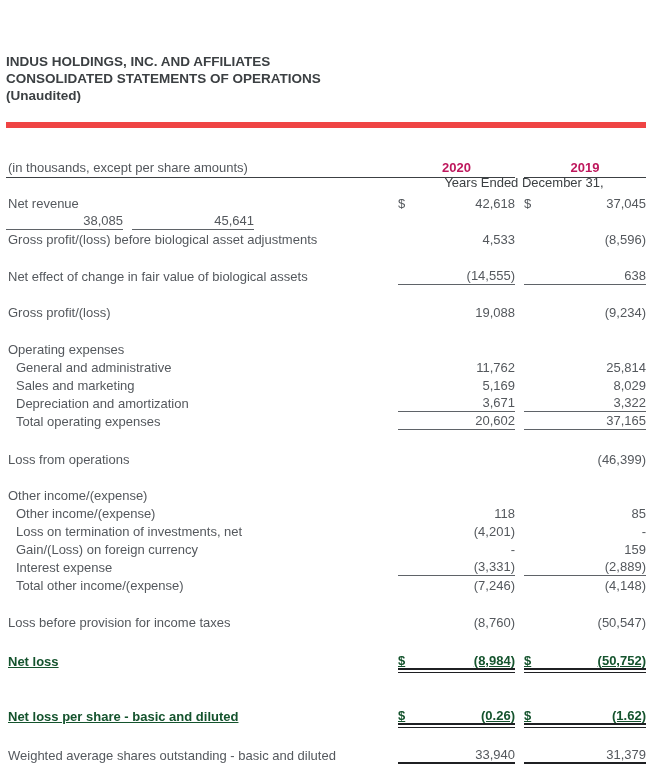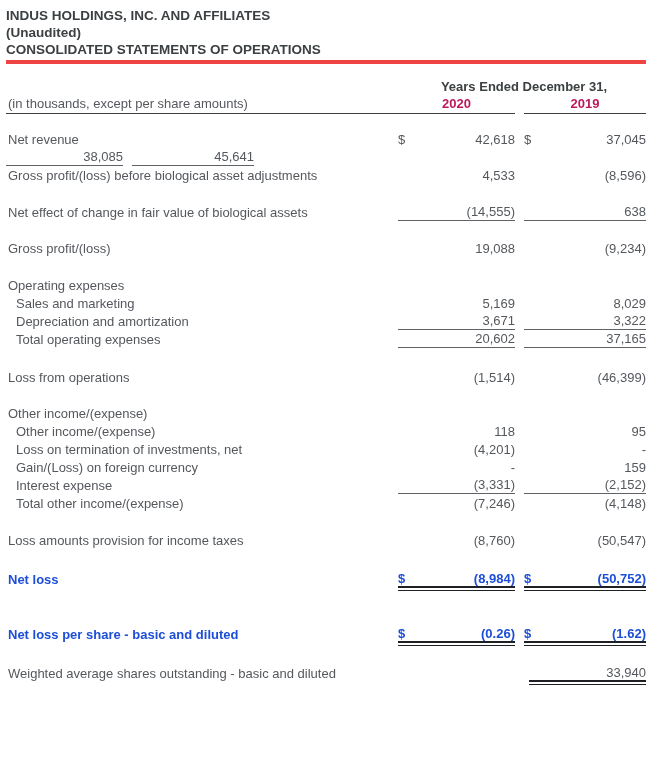--- a/index.html
+++ b/index.html
@@ -8,43 +8,45 @@
     background: #ffffff;
     font-family: "Liberation Sans", "DejaVu Sans", sans-serif;
     font-size: 13px;
     color: #54585d;
     overflow: hidden;
   }
   .page { width: 648px; padding: 7px 0 0 6px; }
 
   
   .title-block {
-    border-bottom: 4px solid #ef4444;
-    padding-bottom: 2px;
+    border-bottom: 6px solid #ef4444;
+    padding-bottom: 18px;
     width: 640px;
+    margin-top: 46px;
   }
   .title-block div {
     font-weight: bold;
     color: #3c4043;
     line-height: 17px;
     font-size: 13.5px;
   }
 
   
   .years-row {
     display: flex;
     margin-top: 15px;
     height: 17px;
   }
   .years-row .fill { flex: 1; }
   .years-span {
     width: 248px;
     text-align: center;
-    font-weight: bold;
+    font-weight: normal;
     color: #3c4043;
+    margin-top: 32px;
   }
   .head-row {
     display: flex;
     align-items: center;
     width: 640px;
     height: 18px;
   }
   .head-label {
     flex: 1;
     padding: 0 10px 2px 2px;
@@ -59,21 +61,21 @@
     padding-bottom: 2px;
   }
   .head-col.c20 { width: 117px; }
   .head-col.c19 { width: 122px; margin-left: 9px; }
 
   
   #rows { margin-top: 16px; width: 640px; }
   .row { display: flex; min-height: 18px; align-items: center; }
   .row .label { flex: 1; padding: 0 10px 0 2px; line-height: 17px; }
   .row.indent .label { padding-left: 10px; }
-  .row.bold { font-weight: bold; color: #1d4ed8; }
+  .row.bold { font-weight: bold; color: #14532d; text-decoration: underline; }
   .val {
     display: flex;
     align-items: center;
     align-self: stretch;
     position: relative;
   }
   .val.c20 { width: 117px; }
   .val.c19 { width: 122px; margin-left: 9px; }
   .val .cur { margin-right: auto; }
   .val .num { margin-left: auto; text-align: right; }
@@ -88,22 +90,22 @@
   }
   .spacer { width: 100%; }
 </style>
 </head>
 <body>
 
 <div class="page">
 
   <div class="title-block">
     <div>INDUS HOLDINGS, INC. AND AFFILIATES</div>
+    <div>CONSOLIDATED STATEMENTS OF OPERATIONS</div>
     <div>(Unaudited)</div>
-    <div>CONSOLIDATED STATEMENTS OF OPERATIONS</div>
   </div>
 
   <div class="years-row">
     <div class="fill"></div>
     <div class="years-span">Years Ended December 31,</div>
   </div>
 
   <div class="head-row">
     <div class="head-label">(in thousands, except per share amounts)</div>
     <div class="head-col c20">2020</div>
@@ -173,20 +175,31 @@
     <div class="val c20">
       <span class="cur"></span>
       <span class="num"></span>
     </div>
     <div class="val c19">
       <span class="cur"></span>
       <span class="num"></span>
     </div>
   </div>
       <div class="row indent">
+    <div class="label">General and administrative</div>
+    <div class="val c20">
+      <span class="cur"></span>
+      <span class="num">11,762</span>
+    </div>
+    <div class="val c19">
+      <span class="cur"></span>
+      <span class="num">25,814</span>
+    </div>
+  </div>
+      <div class="row indent">
     <div class="label">Sales and marketing</div>
     <div class="val c20">
       <span class="cur"></span>
       <span class="num">5,169</span>
     </div>
     <div class="val c19">
       <span class="cur"></span>
       <span class="num">8,029</span>
     </div>
   </div>
@@ -208,24 +221,20 @@
       <span class="num">20,602</span>
     </div>
     <div class="val c19 sng">
       <span class="cur"></span>
       <span class="num">37,165</span>
     </div>
   </div>
       <div class="spacer" style="height: 20px;"></div>
       <div class="row">
     <div class="label">Loss from operations</div>
-    <div class="val c20">
-      <span class="cur"></span>
-      <span class="num">(1,514)</span>
-    </div>
     <div class="val c19">
       <span class="cur"></span>
       <span class="num">(46,399)</span>
     </div>
   </div>
       <div class="spacer" style="height: 18px;"></div>
       <div class="row">
     <div class="label">Other income/(expense)</div>
     <div class="val c20">
       <span class="cur"></span>
@@ -237,21 +246,21 @@
     </div>
   </div>
       <div class="row indent">
     <div class="label">Other income/(expense)</div>
     <div class="val c20">
       <span class="cur"></span>
       <span class="num">118</span>
     </div>
     <div class="val c19">
       <span class="cur"></span>
-      <span class="num">95</span>
+      <span class="num">85</span>
     </div>
   </div>
       <div class="row indent">
     <div class="label">Loss on termination of investments, net</div>
     <div class="val c20">
       <span class="cur"></span>
       <span class="num">(4,201)</span>
     </div>
     <div class="val c19">
       <span class="cur"></span>
@@ -270,37 +279,37 @@
     </div>
   </div>
       <div class="row indent">
     <div class="label">Interest expense</div>
     <div class="val c20 sng">
       <span class="cur"></span>
       <span class="num">(3,331)</span>
     </div>
     <div class="val c19 sng">
       <span class="cur"></span>
-      <span class="num">(2,152)</span>
+      <span class="num">(2,889)</span>
     </div>
   </div>
       <div class="row indent">
     <div class="label">Total other income/(expense)</div>
     <div class="val c20">
       <span class="cur"></span>
       <span class="num">(7,246)</span>
     </div>
     <div class="val c19">
       <span class="cur"></span>
       <span class="num">(4,148)</span>
     </div>
   </div>
       <div class="spacer" style="height: 19px;"></div>
       <div class="row">
-    <div class="label">Loss amounts provision for income taxes</div>
+    <div class="label">Loss before provision for income taxes</div>
     <div class="val c20">
       <span class="cur"></span>
       <span class="num">(8,760)</span>
     </div>
     <div class="val c19">
       <span class="cur"></span>
       <span class="num">(50,547)</span>
     </div>
   </div>
       <div class="spacer" style="height: 21px;"></div>
@@ -327,16 +336,20 @@
       <span class="num">(1.62)</span>
     </div>
   </div>
       <div class="spacer" style="height: 21px;"></div>
       <div class="row">
     <div class="label">Weighted average shares outstanding - basic and diluted</div>
     <div class="val c20 dbl">
       <span class="cur"></span>
       <span class="num">33,940</span>
     </div>
+    <div class="val c19 dbl">
+      <span class="cur"></span>
+      <span class="num">31,379</span>
+    </div>
   </div>
     </div>
 
 </div>
 
 </body></html>

